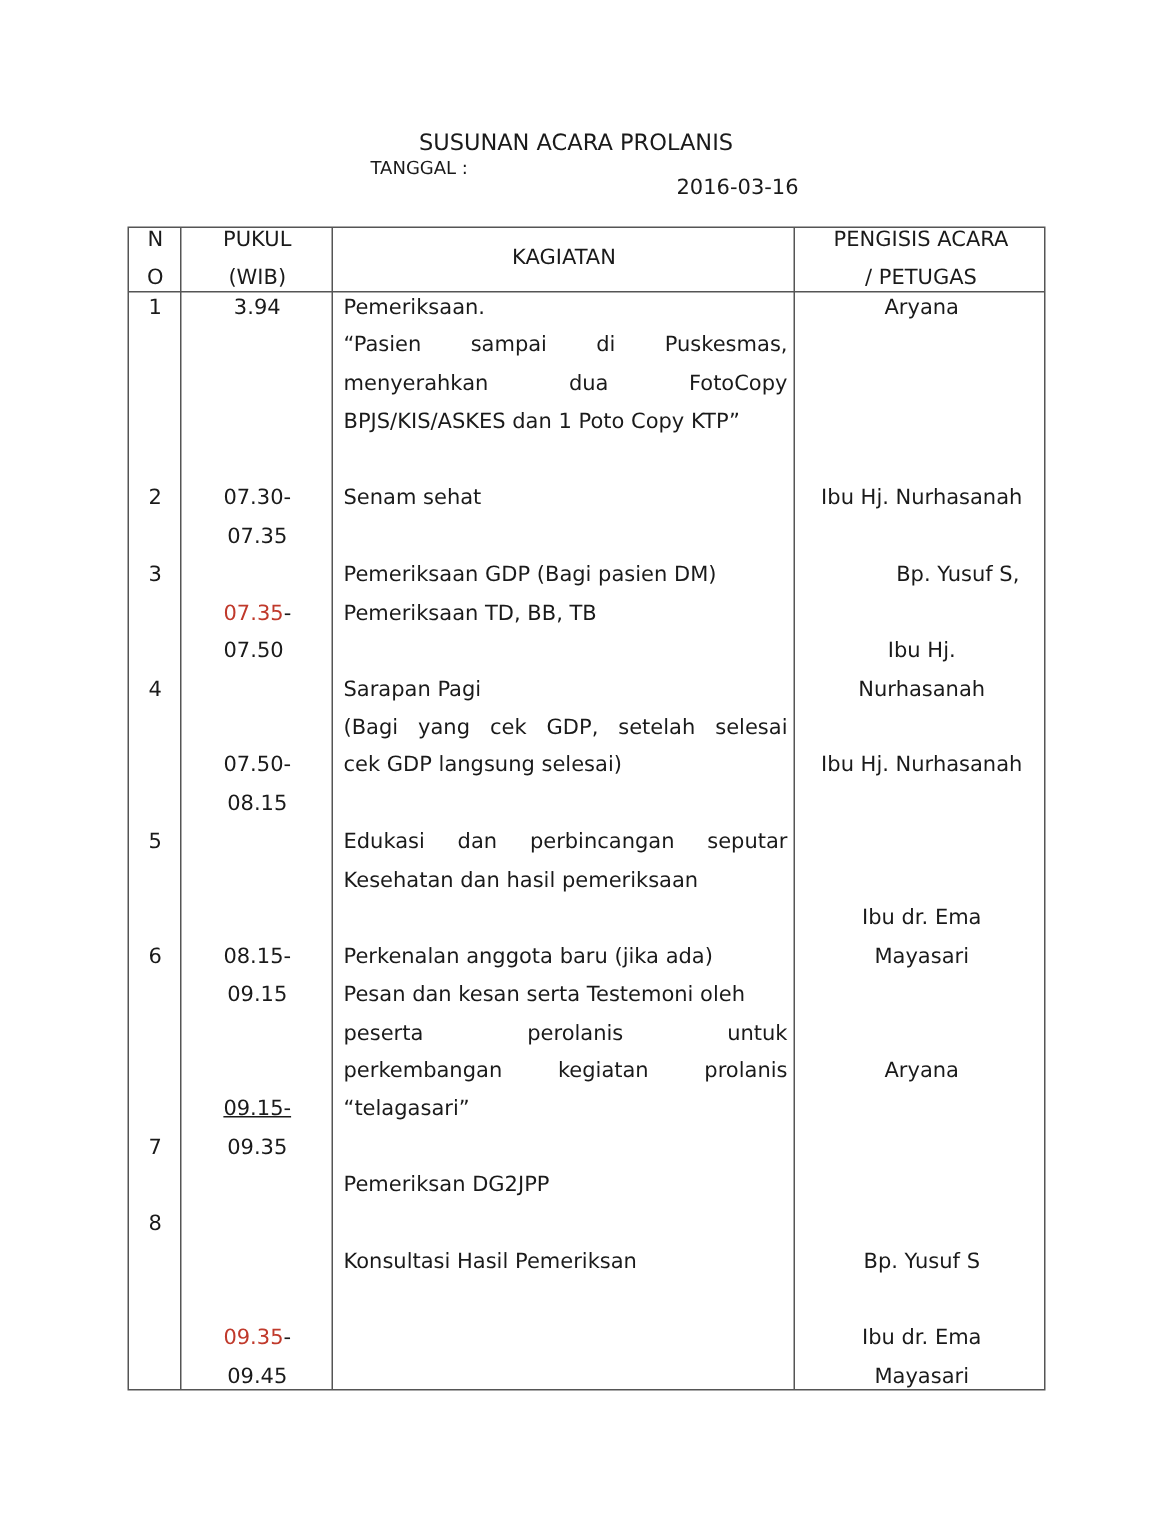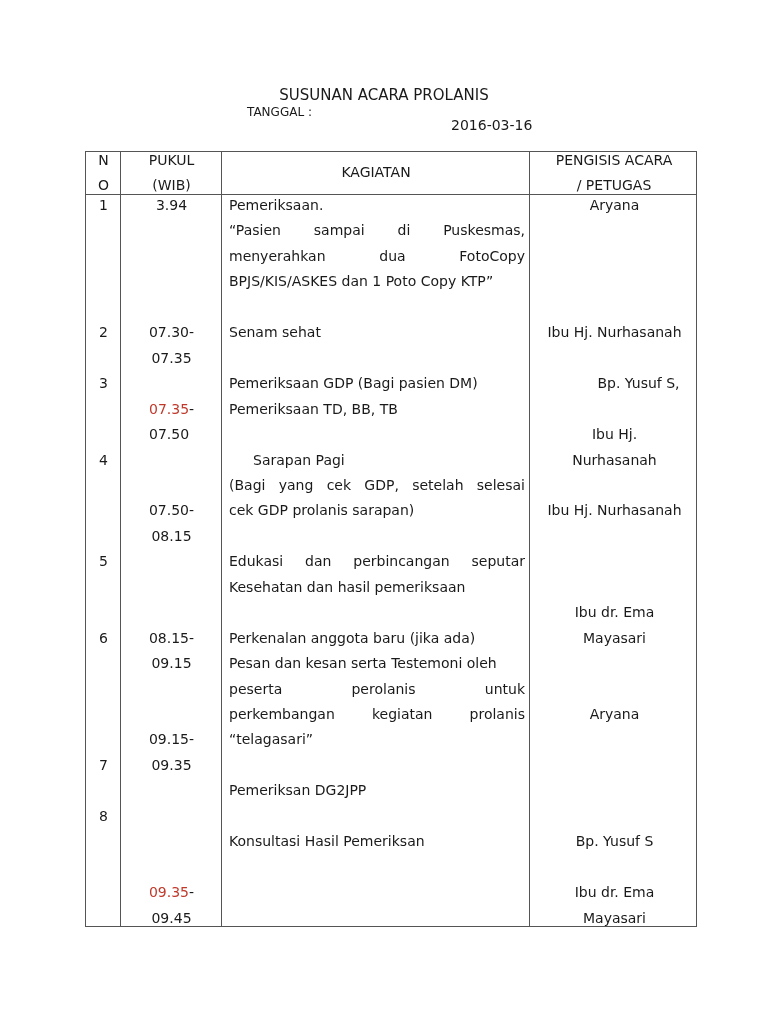--- a/index.html
+++ b/index.html
@@ -56,23 +56,23 @@
     <div class="cell-line c-no" style="top: 473.65px;">6</div>
     <div class="cell-line c-no" style="top: 600.9px;">7</div>
     <div class="cell-line c-no" style="top: 651.8px;">8</div>
     <div class="cell-line c-kg" style="top: 41px;">Pemeriksaan.</div>
     <div class="cell-line c-kg just" style="top: 66.45px;">“Pasien sampai di Puskesmas,</div>
     <div class="cell-line c-kg just" style="top: 91.9px;">menyerahkan dua FotoCopy</div>
     <div class="cell-line c-kg" style="top: 117.35px;">BPJS/KIS/ASKES dan 1 Poto Copy KTP”</div>
     <div class="cell-line c-kg" style="top: 168.25px;">Senam sehat</div>
     <div class="cell-line c-kg" style="top: 219.15px;">Pemeriksaan GDP (Bagi pasien DM)</div>
     <div class="cell-line c-kg" style="top: 244.6px;">Pemeriksaan TD, BB, TB</div>
-    <div class="cell-line c-kg" style="top: 295.5px; margin-left: 24px;">Sarapan Pagi</div>
+    <div class="cell-line c-kg" style="top: 295.5px;">Sarapan Pagi</div>
     <div class="cell-line c-kg just" style="top: 320.95px;">(Bagi yang cek GDP, setelah selesai</div>
-    <div class="cell-line c-kg" style="top: 346.4px;">cek GDP prolanis sarapan)</div>
+    <div class="cell-line c-kg" style="top: 346.4px;">cek GDP langsung selesai)</div>
     <div class="cell-line c-kg just" style="top: 397.3px;">Edukasi dan perbincangan seputar</div>
     <div class="cell-line c-kg" style="top: 422.75px;">Kesehatan dan hasil pemeriksaan</div>
     <div class="cell-line c-kg" style="top: 473.65px;">Perkenalan anggota baru (jika ada)</div>
     <div class="cell-line c-kg" style="top: 499.1px;">Pesan dan kesan serta Testemoni oleh</div>
     <div class="cell-line c-kg just" style="top: 524.55px;">peserta perolanis untuk</div>
     <div class="cell-line c-kg just" style="top: 550px;">perkembangan kegiatan prolanis</div>
     <div class="cell-line c-kg" style="top: 575.45px;">“telagasari”</div>
     <div class="cell-line c-kg" style="top: 626.35px;">Pemeriksan DG2JPP</div>
     <div class="cell-line c-kg" style="top: 677.25px;">Konsultasi Hasil Pemeriksan</div>
     <div class="cell-line c-pt" style="top: 41px;">Aryana</div>
@@ -88,18 +88,18 @@
     <div class="cell-line c-pt" style="top: 728.15px;">Ibu dr. Ema</div>
     <div class="cell-line c-pt" style="top: 753.6px;">Mayasari</div>
     <div class="cell-line c-pk" style="top: 41px;">3.94</div>
     <div class="cell-line c-pk" style="top: 168.25px;">07.30-</div>
     <div class="cell-line c-pk" style="top: 193.7px;">07.35</div>
     <div class="cell-line c-pk-left" style="top: 270.05px;">07.50</div>
     <div class="cell-line c-pk" style="top: 346.4px;">07.50-</div>
     <div class="cell-line c-pk" style="top: 371.85px;">08.15</div>
     <div class="cell-line c-pk" style="top: 473.65px;">08.15-</div>
     <div class="cell-line c-pk" style="top: 499.1px;">09.15</div>
-    <div class="cell-line c-pk" style="top: 575.45px;">09.15-</div>
+    <div class="cell-line c-pk" style="top: 575.45px; text-decoration: underline;">09.15-</div>
     <div class="cell-line c-pk" style="top: 600.9px;">09.35</div>
     <div class="cell-line c-pk" style="top: 753.6px;">09.45</div>
     <div class="cell-line c-pk-left" style="top: 244.6px;"><span class="red" style="color: rgb(192, 57, 43);">07.35</span><span>-</span></div>
     <div class="cell-line c-pk" style="top: 728.15px;"><span class="red" style="color: rgb(192, 57, 43);">09.35</span><span>-</span></div>
   </div>
 
 </body></html>

